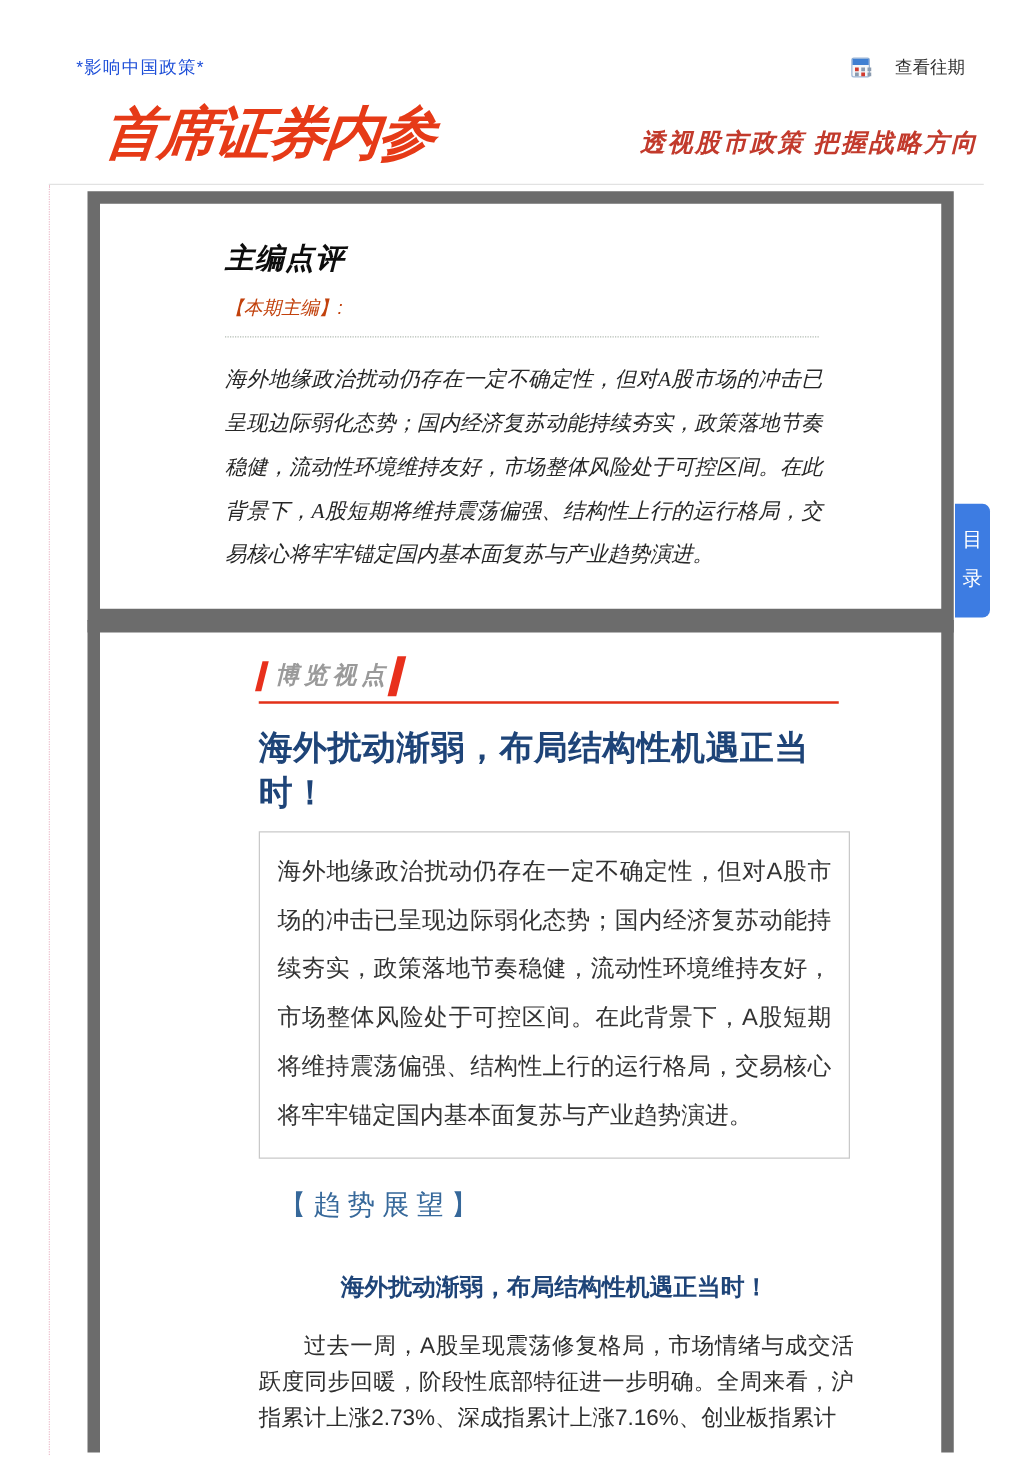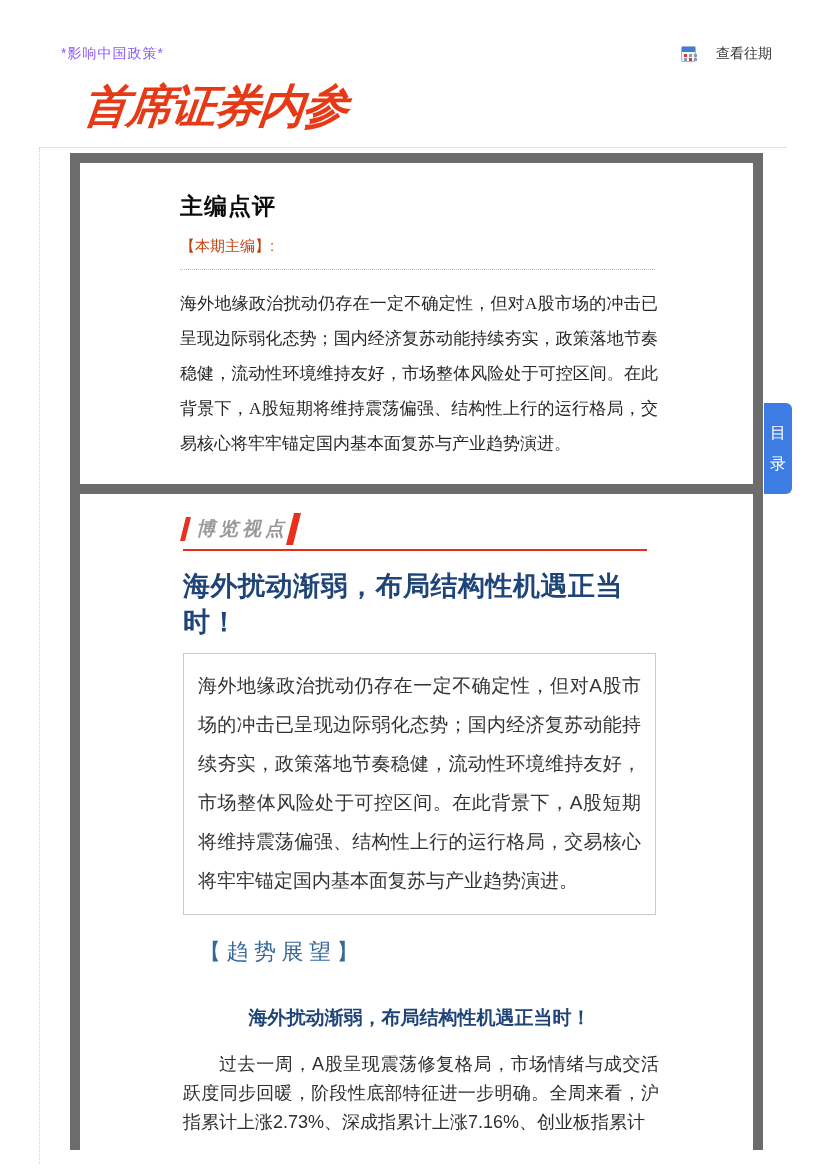--- a/index.html
+++ b/index.html
@@ -9,21 +9,21 @@
     position:relative; width:826px; height:1169px; margin:0 auto;
     background:#ffffff; overflow:hidden;
   }
   
   .top-rule { position:absolute; left:39px; top:147px; width:748px; height:0;
     border-top:1px solid #e2e2e2; }
   .left-dots { position:absolute; left:39px; top:148px; height:1016px; width:0;
     border-left:1px dotted rgba(222,140,165,0.55); }
 
   
-  .note { position:absolute; left:61px; top:45px; font-size:14px; color:#8b5cf6; letter-spacing:1px; }
+  .note { position:absolute; left:61px; top:45px; font-size:14px; color:#1d4ed8; letter-spacing:1px; }
   .view-past { position:absolute; left:681px; top:45px; display:flex; align-items:center; gap:20px;
     font-size:14px; color:#333; cursor:pointer; }
   .cal-icon { position:relative; width:15px; height:16px; background:#f4f6f9;
     border:1px solid #9db6d6; border-radius:2px; }
   .cal-icon .cal-top { position:absolute; left:0; top:0; width:100%; height:5px; background:#3f7fd2; }
   .cal-icon .cal-dots { position:absolute; left:2px; top:7px; width:3px; height:3px; background:#d23b2f;
     box-shadow:5px 0 0 #8a9bb0, 10px 0 0 #8a9bb0, 0 4px 0 #8a9bb0, 5px 4px 0 #d23b2f, 10px 4px 0 #8a9bb0; }
 
   
   .logo { position:absolute; left:83px; top:76px; font-size:46px; line-height:60px;
@@ -32,24 +32,24 @@
   .issue { position:absolute; left:301px; top:103px; font-size:21px; font-weight:600;
     color:#141414; letter-spacing:1px; white-space:nowrap; }
   .slogan { position:absolute; left:512px; top:101px; font-size:20px; font-weight:700;
     font-style:italic; color:#c23a2c; letter-spacing:2px; white-space:nowrap;
     font-family:"Liberation Serif", serif; }
 
   
   .frame { position:absolute; left:70px; width:693px; background:#ffffff;
     border:10px solid #6c6c6c; }
   .box1 { top:153px; height:344px; }
-  .box2 { top:484px; height:666px; border-bottom:none; }
+  .box2 { top:496px; height:666px; border-bottom:none;padding-left:24px; }
 
   
-  .box1-inner { padding:28px 56px 0 100px; }
+  .box1-inner { padding:28px 56px 0 100px;font-style:italic; }
   .box1-title { font-size:23px; font-weight:800; color:#0d0d0d; letter-spacing:1px; }
   .editor-label { margin-top:15px; font-size:15px; color:#c2410c; }
   .dotted-div { margin-top:13px; width:475px; border-top:1px dotted #b3bcb3; }
   .box1-para { margin-top:16px; width:478px; font-size:17px; line-height:35px; color:#262626;
     font-family:"Liberation Serif", serif; text-align:justify; }
 
   
   .toc-tab { position:absolute; left:764px; top:403px; width:28px; height:91px;
     background:#3d7ce2; border-radius:0 6px 6px 0; display:flex; flex-direction:column;
     align-items:center; justify-content:center; gap:15px; cursor:pointer; }
@@ -88,20 +88,21 @@
   <div class="note">*影响中国政策*</div>
   <div class="view-past">
     <span class="cal-icon">
       <span class="cal-top"></span>
         <span class="cal-dots"></span>
     </span>
     <span>查看往期</span>
   </div>
 
   <div class="logo">首席证券内参</div>
+  <div class="slogan">透视股市政策 把握战略方向</div>
 
   <div class="frame box1">
     <div class="box1-inner">
       <div class="box1-title">主编点评</div>
       <div class="editor-label">【本期主编】:</div>
       <div class="dotted-div"></div>
       <div class="box1-para">海外地缘政治扰动仍存在一定不确定性，但对A股市场的冲击已呈现边际弱化态势；国内经济复苏动能持续夯实，政策落地节奏稳健，流动性环境维持友好，市场整体风险处于可控区间。在此背景下，A股短期将维持震荡偏强、结构性上行的运行格局，交易核心将牢牢锚定国内基本面复苏与产业趋势演进。</div>
     </div>
   </div>
 

